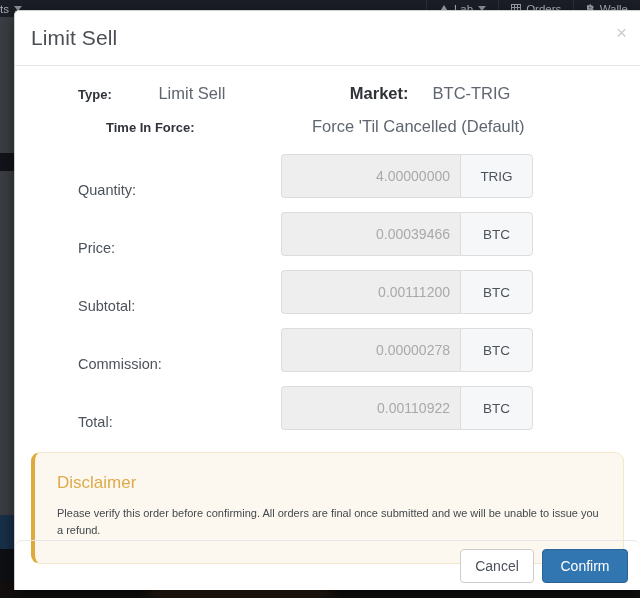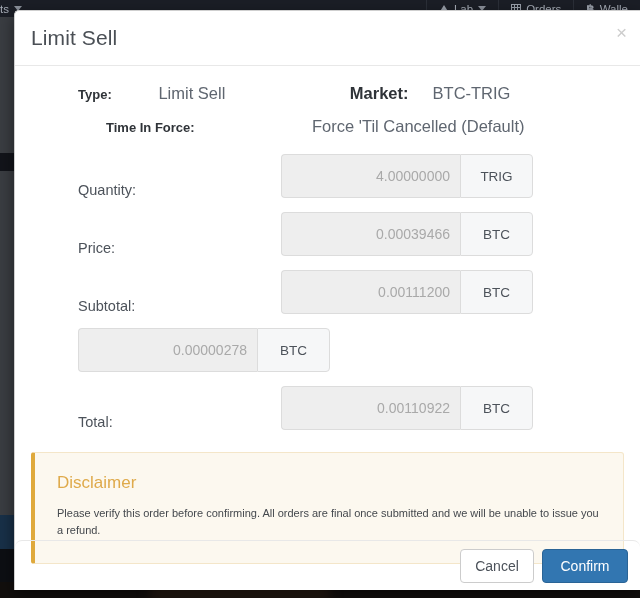--- a/index.html
+++ b/index.html
@@ -224,21 +224,21 @@
     font-size: 13.5px;
     color: #4c525a;
   }
 
   
   .disclaimer {
     margin: 22px 0 16px 0;
     background: #fcf8ef;
     border: 1px solid #f4e6c9;
     border-left: 4px solid #dfa93c;
-    border-radius: 3px;
+    border-radius: 9px;
     padding: 20px 22px 24px 22px;
   }
   .disclaimer h4 {
     font-size: 17px;
     font-weight: 400;
     color: #dfaa4b;
     margin-bottom: 12px;
   }
   .disclaimer p {
     font-size: 11px;
@@ -363,20 +363,21 @@
 
     <div class="field-row">
       <span class="field-label">Subtotal:</span>
       <span class="input-group">
         <span class="input-box">0.00111200</span>
         <span class="input-addon">BTC</span>
       </span>
     </div>
 
     <div class="field-row">
+      <span class="field-label">Commission:</span>
       <span class="input-group">
         <span class="input-box">0.00000278</span>
         <span class="input-addon">BTC</span>
       </span>
     </div>
 
     <div class="field-row">
       <span class="field-label">Total:</span>
       <span class="input-group">
         <span class="input-box">0.00110922</span>

